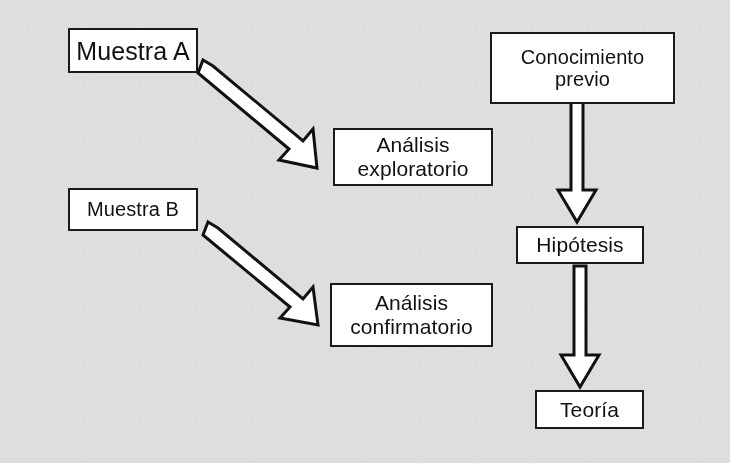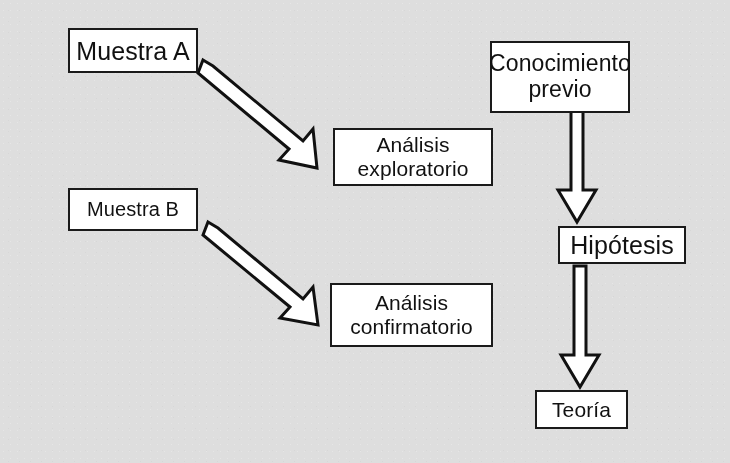--- a/index.html
+++ b/index.html
@@ -38,23 +38,23 @@
     text-align: center;
     color: #111111;
     line-height: 1.12;
     letter-spacing: .1px;
     white-space: pre-line;
   }
   #box-muestra-a   { left: 68px;  top: 28px;  width: 130px; height: 45px; font-size: 25px; }
   #box-muestra-b   { left: 68px;  top: 188px; width: 130px; height: 43px; font-size: 20px; text-align: center; }
   #box-exploratorio{ left: 333px; top: 128px; width: 160px; height: 58px; font-size: 21px; }
   #box-confirmatorio{left: 330px; top: 283px; width: 163px; height: 64px; font-size: 21px; }
-  #box-conocimiento{ left: 490px; top: 41px;  width: 140px; height: 72px; font-size: 23px; }
-  #box-hipotesis   { left: 516px; top: 226px; width: 128px; height: 38px; font-size: 25px; margin-left: 42px; }
-  #box-teoria      { left: 535px; top: 390px; width: 93px;  height: 39px; font-size: 21px; }
+  #box-conocimiento{ left: 490px; top: 32px;  width: 185px; height: 72px; font-size: 20px; }
+  #box-hipotesis   { left: 516px; top: 226px; width: 128px; height: 38px; font-size: 21px; }
+  #box-teoria      { left: 535px; top: 390px; width: 109px;  height: 39px; font-size: 21px; }
 
   .arrow-layer {
     position: absolute;
     inset: 0;
     pointer-events: none;
   }
   .arrow-shape {
     fill: #ffffff;
     stroke: #111111;
     stroke-width: 3;

